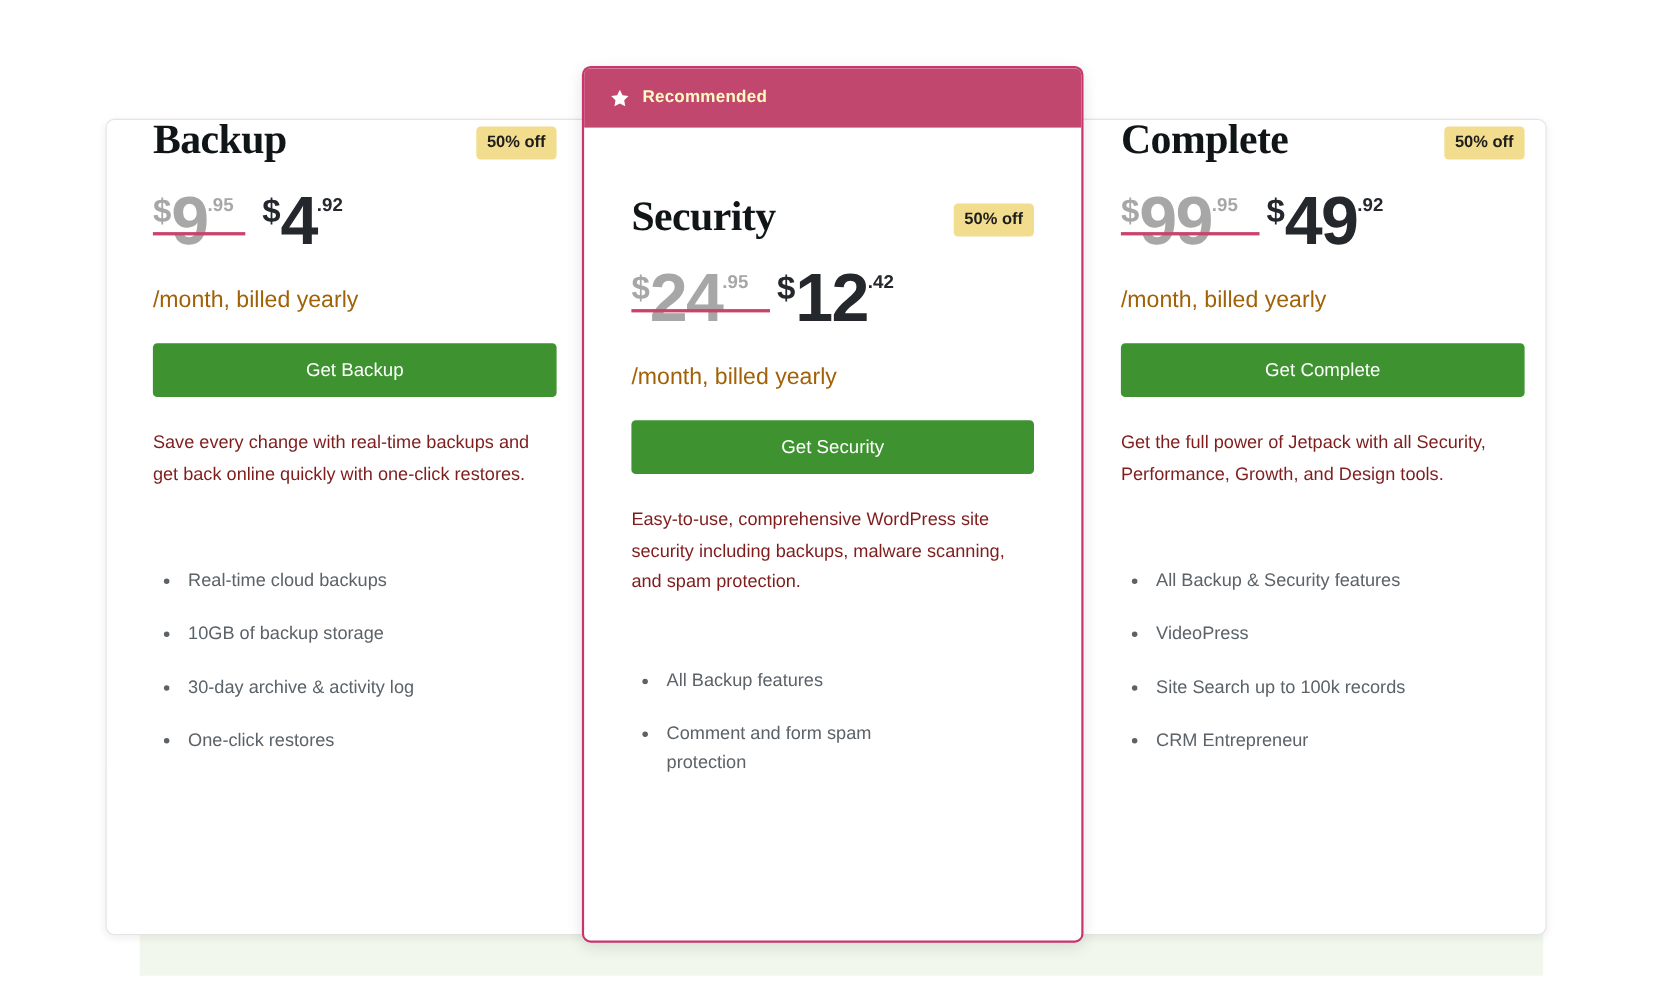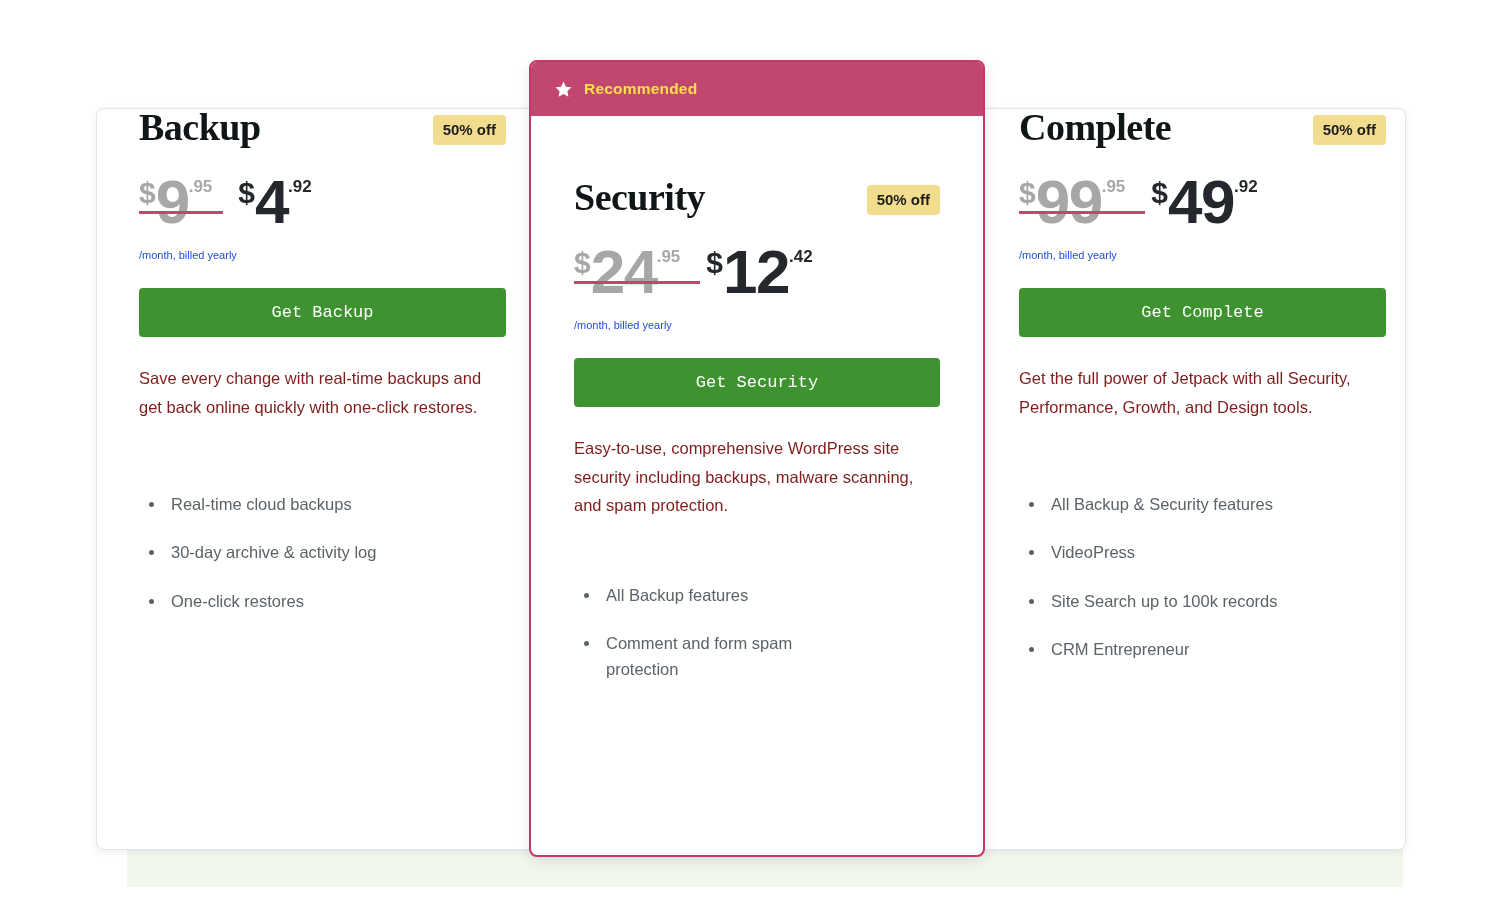--- a/index.html
+++ b/index.html
@@ -87,21 +87,21 @@
     padding-left: 23px;
     gap: 11px;
   }
   .star-icon {
     width: 19px;
     height: 19px;
     display: block;
     color: #ffffff;
   }
   .recommended-label {
-    color: #fde047;
+    color: #fef9c3;
     font-size: 15.5px;
     font-weight: bold;
     letter-spacing: 0.2px;
     text-align: center;
   }
 
   .plan-body {
     padding: 0;
   }
   .plan-security .plan-body {
@@ -180,34 +180,34 @@
   
   .strike {
     position: absolute;
     left: 0;
     top: 36px;
     height: 3px;
     background: #c9436b;
   }
 
   .billing-note {
-    margin-top: 8px;
-    font-size: 11px;
-    color: #1d4ed8;
+    margin-top: 20px;
+    font-size: 21px;
+    color: #a16207;
   }
 
   .cta-button {
     display: block;
     width: 100%;
     margin-top: 27px;
     background: #3e9330;
     color: #ffffff;
     border: none;
     border-radius: 4px;
-    font-family: Liberation Mono, monospace;
+    font-family: Liberation Sans, sans-serif;
     font-size: 17px;
     height: 49px;
     cursor: pointer;
     text-align: center;
     line-height: 49px;
     padding: 0;
   }
 
   .plan-desc {
     margin-top: 27px;
@@ -275,20 +275,21 @@
       </div>
 
       <div class="billing-note">/month, billed yearly</div>
 
       <button class="cta-button">Get Backup</button>
 
       <p class="plan-desc">Save every change with real-time backups and get back online quickly with one-click restores.</p>
 
       <ul class="feature-list">
         <li>Real-time cloud backups</li>
+        <li>10GB of backup storage</li>
         <li>30-day archive &amp; activity log</li>
         <li>One-click restores</li>
       </ul>
     </div>
   </div>
 
   <div class="plan plan-security">
     <div class="recommended-bar">
       <svg class="star-icon" viewBox="0 0 24 24" fill="currentColor" aria-hidden="true">
         <polygon points="12,2 15.09,8.44 22,9.27 17,14.14 18.18,21.02 12,17.77 5.82,21.02 7,14.14 2,9.27 8.91,8.44"></polygon>

